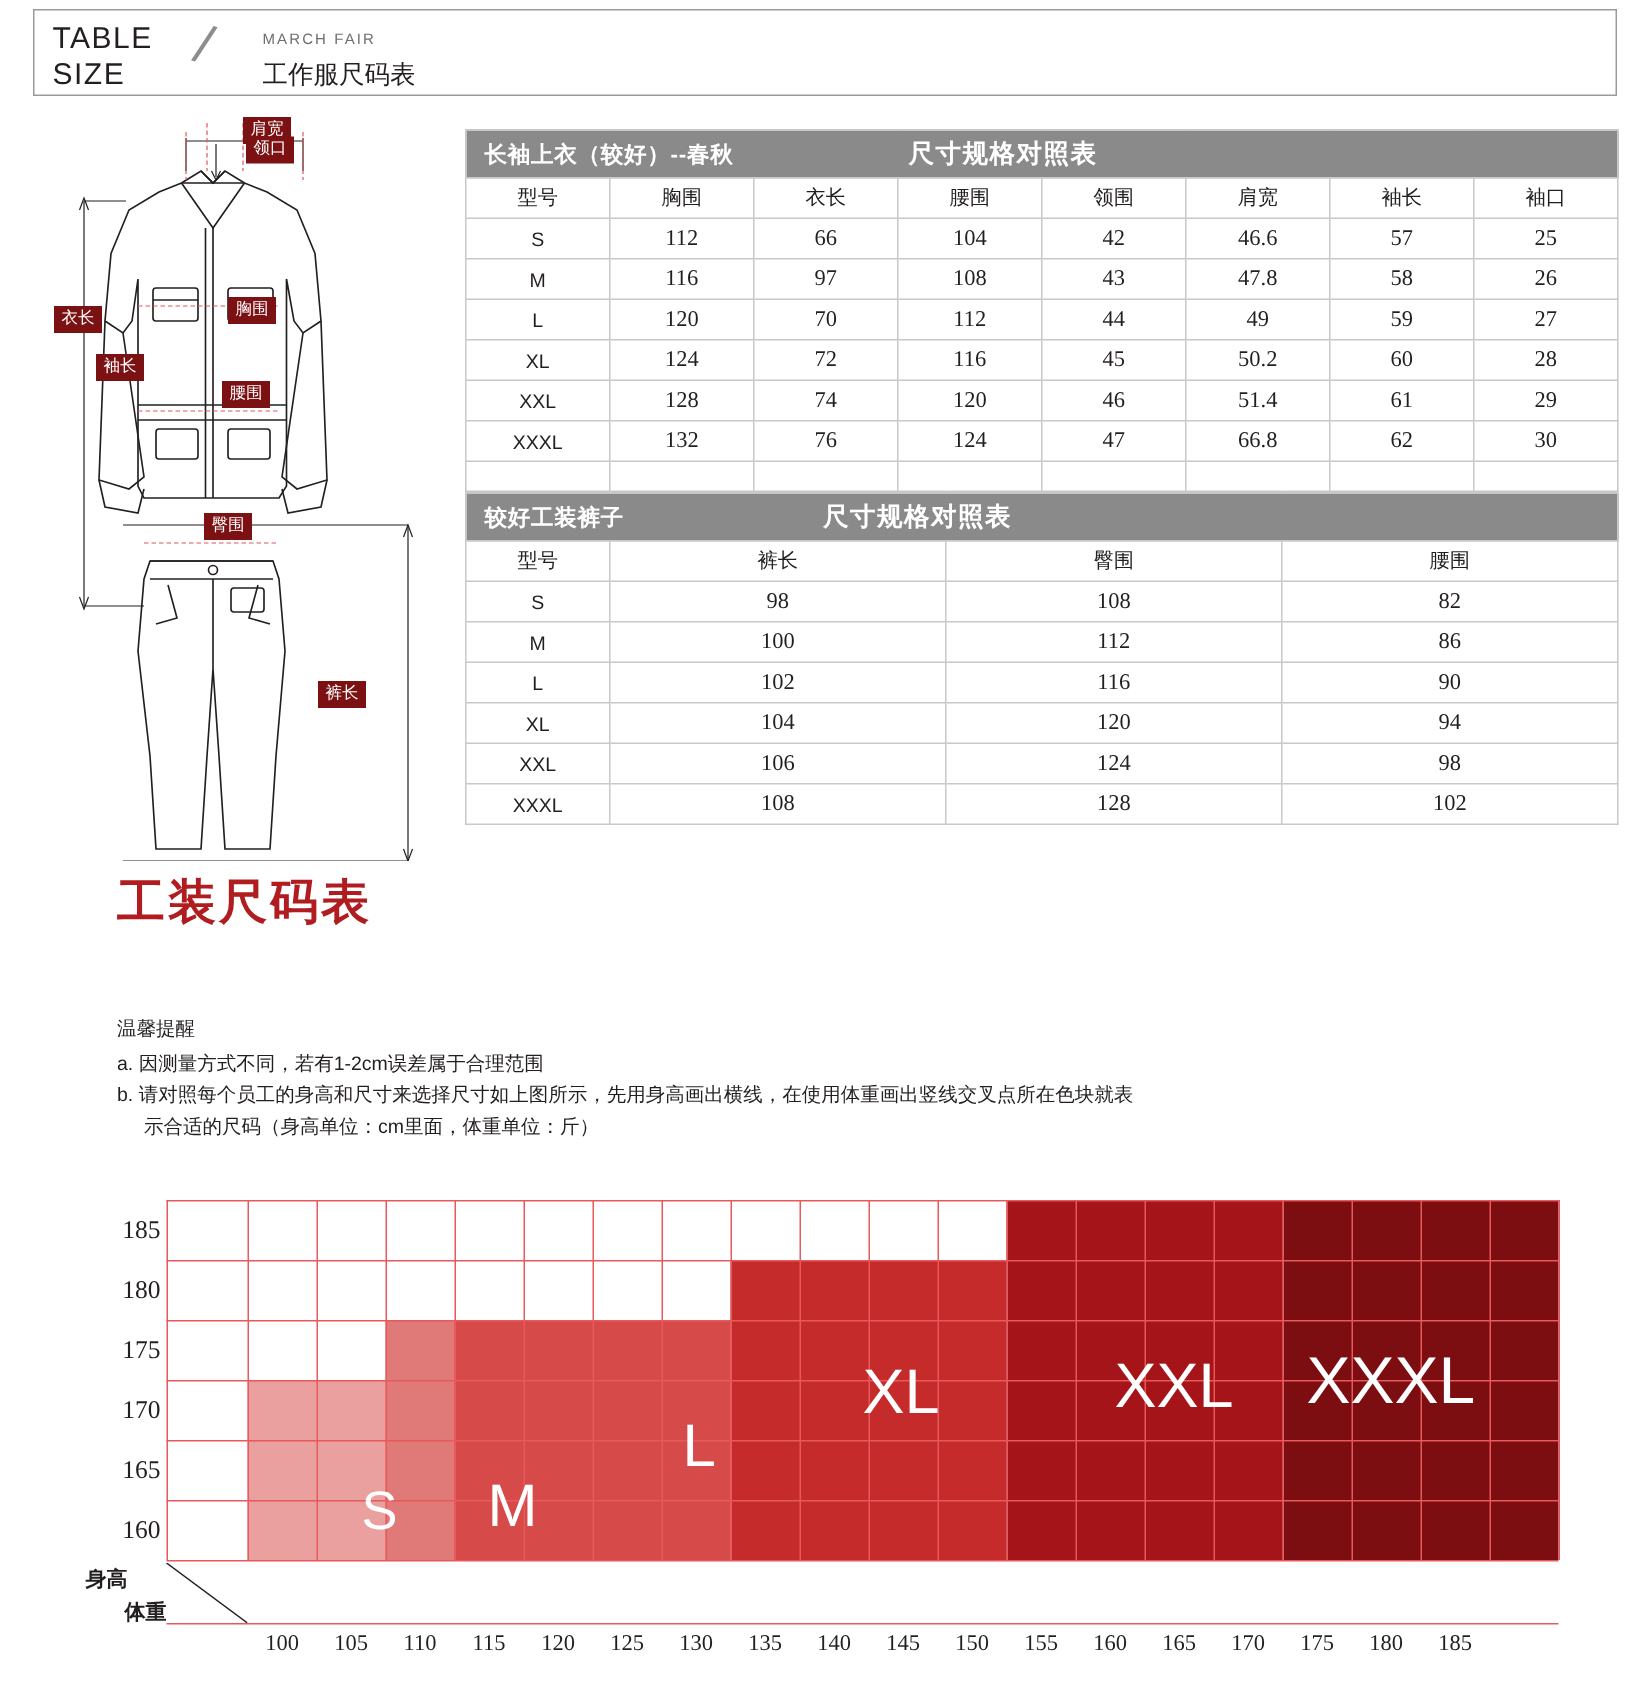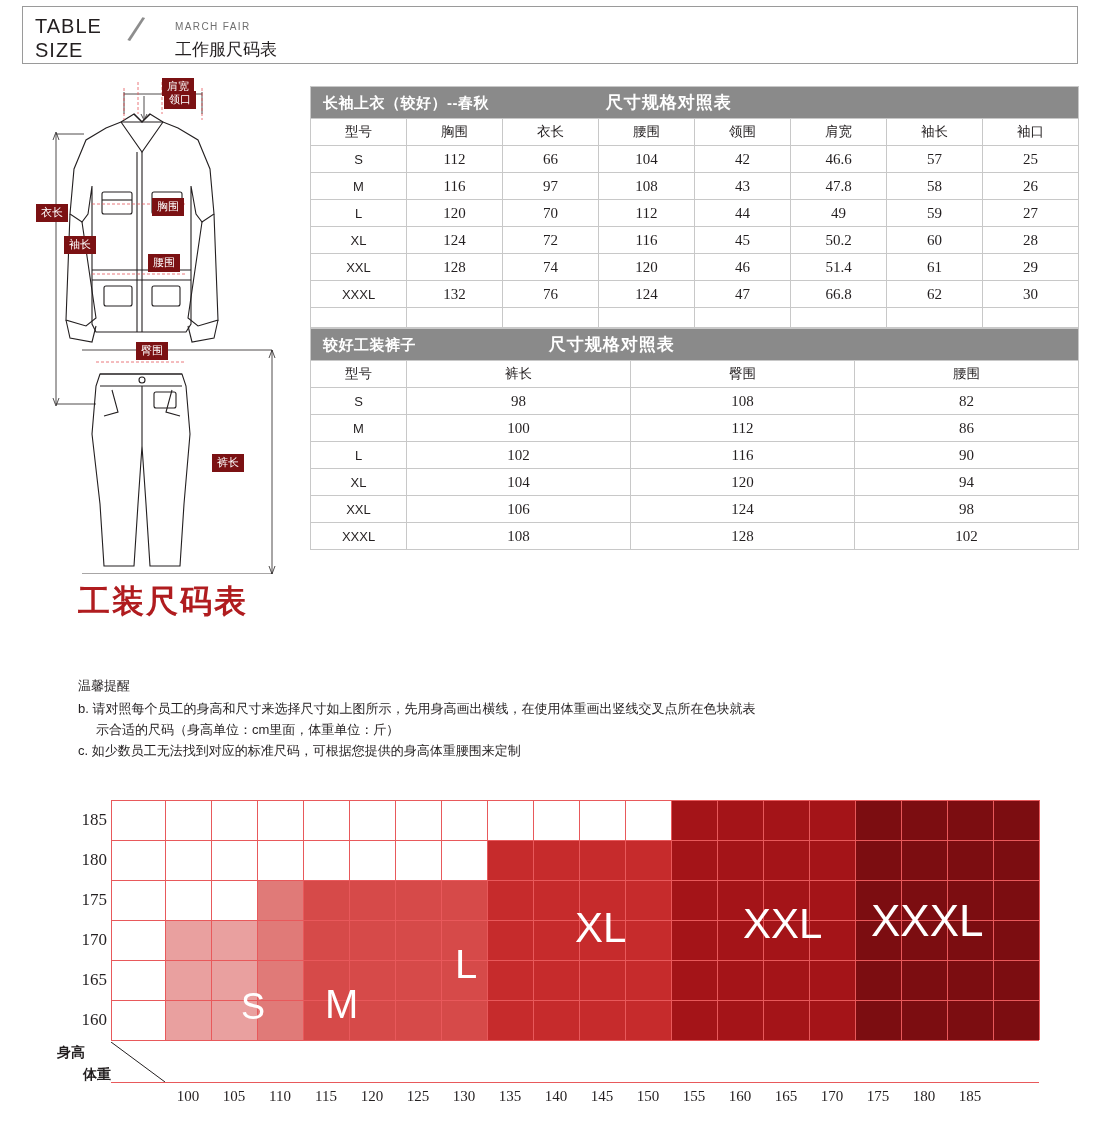--- a/index.html
+++ b/index.html
@@ -360,23 +360,23 @@
       <td class="cell">128</td>
       <td class="cell">102</td>
     </tr>
   </tbody>
     </table>
 </div>
 
 <div class="big-title">工装尺码表</div>
 <div class="notes">
   <div class="n-head">温馨提醒</div>
+  <p>a. 因测量方式不同，若有1-2cm误差属于合理范围</p>
   <p>b. 请对照每个员工的身高和尺寸来选择尺寸如上图所示，先用身高画出横线，在使用体重画出竖线交叉点所在色块就表</p>
   <p class="indent">示合适的尺码（身高单位：cm里面，体重单位：斤）</p>
-  <p>c. 如少数员工无法找到对应的标准尺码，可根据您提供的身高体重腰围来定制</p>
 </div>
 
 <div class="chart">
 
   <div class="cell-blk" style="left:110px; top:120px; width:138px; height:120px; background:#e9a09f;"></div>
 
   <div class="cell-blk" style="left:202px; top:80px; width:92px; height:160px; background:#e07a78;"></div>
 
   <div class="cell-blk" style="left:248px; top:80px; width:184px; height:160px; background:#d64a49;"></div>
 

